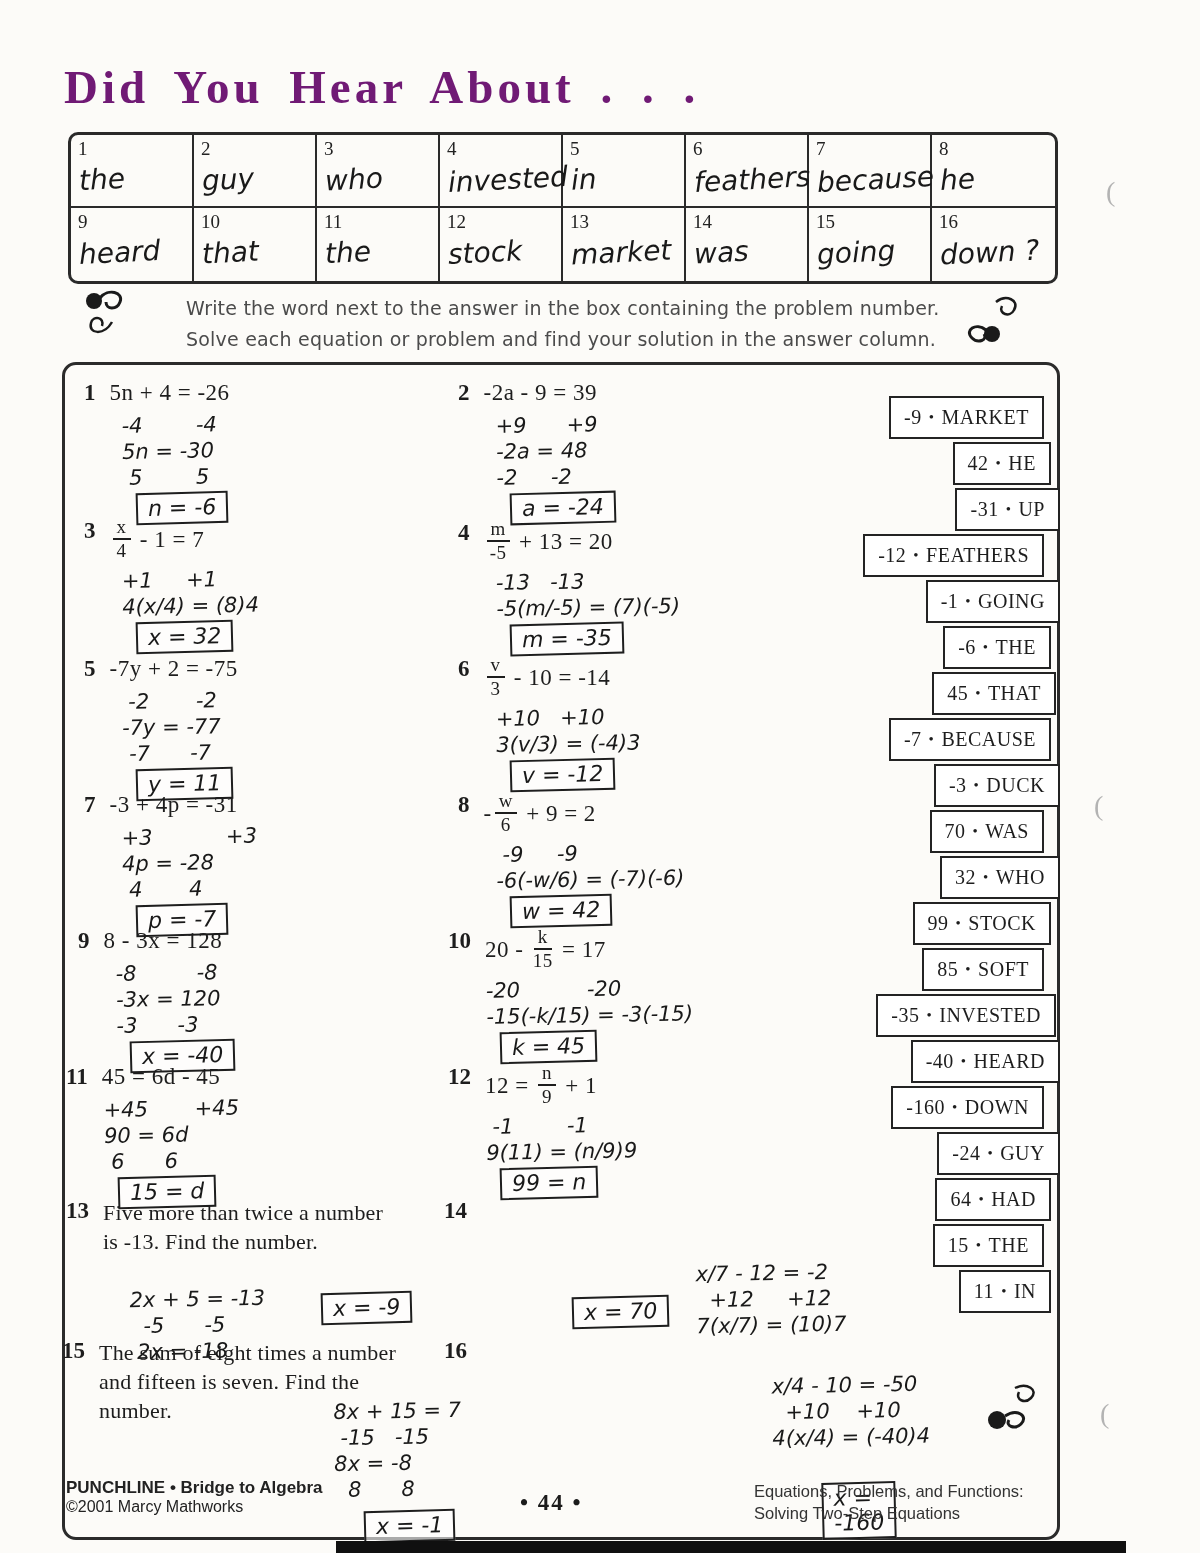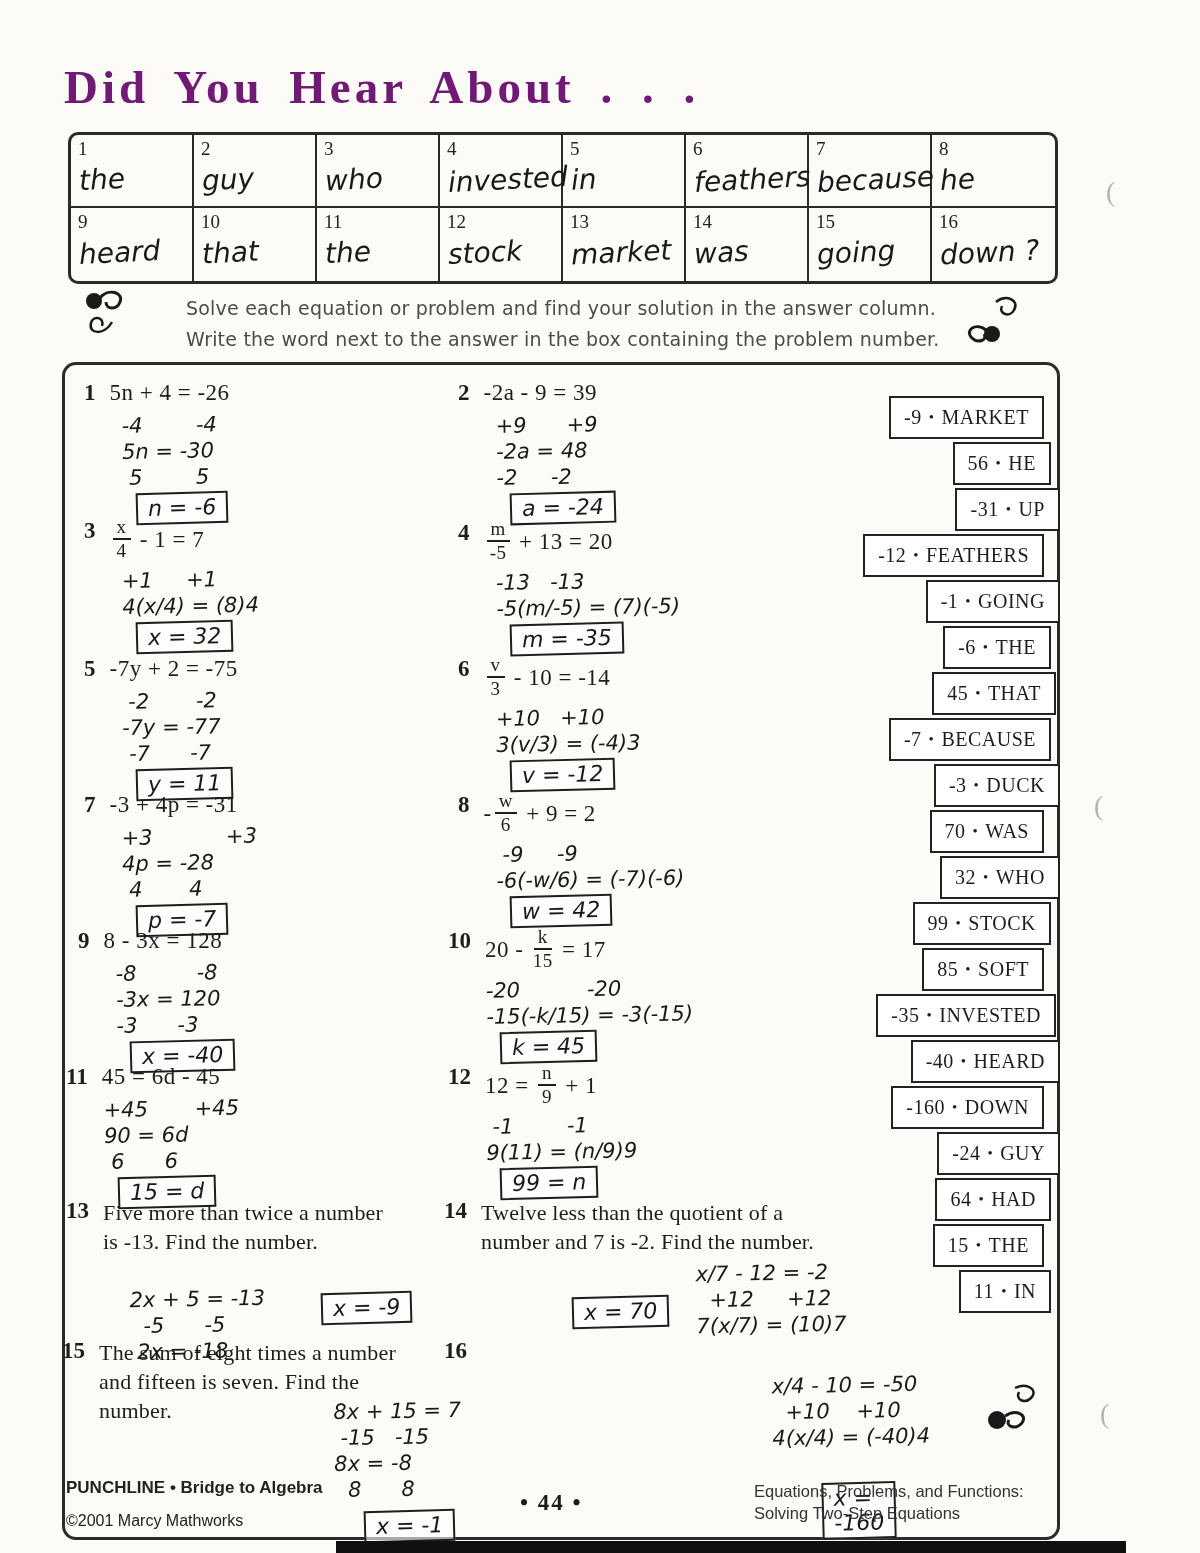--- a/index.html
+++ b/index.html
@@ -80,21 +80,21 @@
   .ans-item{border:2.5px solid #232323;background:#fff;padding:8px 13px;line-height:23px;
       font-family:"Liberation Serif",serif;font-size:20px;letter-spacing:.5px;color:#1d1d1d;white-space:nowrap}
   .ans-item:nth-child(2n){transform:translateX(-9px)}
   .ans-item:nth-child(3n+1){transform:translateX(-16px)}
   .ans-item:nth-child(7n){transform:translateX(-4px)}
   .av,.aw{display:inline-block}
   .ab{display:inline-block;margin:0 7px;font-size:15px;vertical-align:2px}
 
   .footer-left{position:absolute;left:66px;top:1478px;font-family:"Liberation Sans",sans-serif;color:#222}
   .fl1{font-size:17px;font-weight:bold}
-  .fl2{font-size:16px;margin-top:14px}
+  .fl2{font-size:16px;margin-top:0}
   .footer-center{position:absolute;left:520px;top:1490px;font-family:"Liberation Serif",serif;
       font-weight:bold;font-size:23px;letter-spacing:2px;color:#1b1b1b}
   .footer-right{position:absolute;left:754px;top:1480px;width:314px;
       font-family:"Liberation Sans",sans-serif;font-size:16.5px;color:#333;line-height:22px}
 
   .scan-bar{position:absolute;left:336px;bottom:0;width:790px;height:12px;background:#101010}
   .scan-mark{position:absolute;font-family:"Liberation Serif",serif;font-size:28px;color:#b3b3b3}
   .sm1{left:1106px;top:176px}.sm2{left:1094px;top:790px}.sm3{left:1100px;top:1398px}
 </style>
 </head>
@@ -173,22 +173,22 @@
 
   <span class="orn orn-left">
     <svg width="72" height="54" viewBox="0 0 72 54">
       <circle cx="12" cy="13" r="8" fill="#1a1a1a"></circle>
       <path d="M18 10 C26 0, 42 4, 38 14 C35 22, 24 22, 24 14" stroke="#1a1a1a" stroke-width="3" fill="none"></path>
       <path d="M30 34 C22 48, 6 46, 9 35 C11 27, 23 29, 20 38" stroke="#1a1a1a" stroke-width="2.5" fill="none"></path>
     </svg>
   </span>
 
   <div class="instructions">
+    <div>Write the word next to the answer in the box containing the problem number.</div>
     <div>Solve each equation or problem and find your solution in the answer column.</div>
-    <div>Write the word next to the answer in the box containing the problem number.</div>
   </div>
 
   <span class="orn orn-right">
     <svg width="64" height="56" viewBox="0 0 64 56">
       <path d="M34 8 C44 0, 58 6, 52 16 C48 24, 36 20, 40 12" stroke="#1a1a1a" stroke-width="2.5" fill="none"></path>
       <circle cx="30" cy="40" r="8" fill="#1a1a1a"></circle>
       <path d="M24 36 C14 28, 2 36, 10 44 C16 50, 26 46, 22 40" stroke="#1a1a1a" stroke-width="3" fill="none"></path>
     </svg>
   </span>
 
@@ -344,21 +344,20 @@
         <div class="work hw">
           <div class="wline">2x + 5 = -13</div>
           <div class="wline">  -5      -5</div>
           <div class="wline"> 2x = -18</div>
         </div>
         <div class="ansbox hw">x = -9</div>
       </div>
       <div class="prob p14">
         <div class="phead">
           <div class="pnum">14</div>
-          <div class="peq pword"><div class="ptext">Twelve less than the quotient of a number and 7 is -2. Find the number.</div></div>
         </div>
         <div class="work hw">
           <div class="wline">x/7 - 12 = -2</div>
           <div class="wline">  +12     +12</div>
           <div class="wline">7(x/7) = (10)7</div>
         </div>
         <div class="ansbox hw">x = 70</div>
       </div>
       <div class="prob p15">
         <div class="phead">
@@ -381,21 +380,21 @@
           <div class="wline">x/4 - 10 = -50</div>
           <div class="wline">  +10    +10</div>
           <div class="wline">4(x/4) = (-40)4</div>
         </div>
         <div class="ansbox hw">x = -160</div>
       </div>
     </div>
 
   <div class="answer-column">
       <div class="ans-item"><div class="av">-9</div><div class="ab">•</div><div class="aw">MARKET</div></div>
-      <div class="ans-item"><div class="av">56</div><div class="ab">•</div><div class="aw">HE</div></div>
+      <div class="ans-item"><div class="av">42</div><div class="ab">•</div><div class="aw">HE</div></div>
       <div class="ans-item"><div class="av">-31</div><div class="ab">•</div><div class="aw">UP</div></div>
       <div class="ans-item"><div class="av">-12</div><div class="ab">•</div><div class="aw">FEATHERS</div></div>
       <div class="ans-item"><div class="av">-1</div><div class="ab">•</div><div class="aw">GOING</div></div>
       <div class="ans-item"><div class="av">-6</div><div class="ab">•</div><div class="aw">THE</div></div>
       <div class="ans-item"><div class="av">45</div><div class="ab">•</div><div class="aw">THAT</div></div>
       <div class="ans-item"><div class="av">-7</div><div class="ab">•</div><div class="aw">BECAUSE</div></div>
       <div class="ans-item"><div class="av">-3</div><div class="ab">•</div><div class="aw">DUCK</div></div>
       <div class="ans-item"><div class="av">70</div><div class="ab">•</div><div class="aw">WAS</div></div>
       <div class="ans-item"><div class="av">32</div><div class="ab">•</div><div class="aw">WHO</div></div>
       <div class="ans-item"><div class="av">99</div><div class="ab">•</div><div class="aw">STOCK</div></div>

